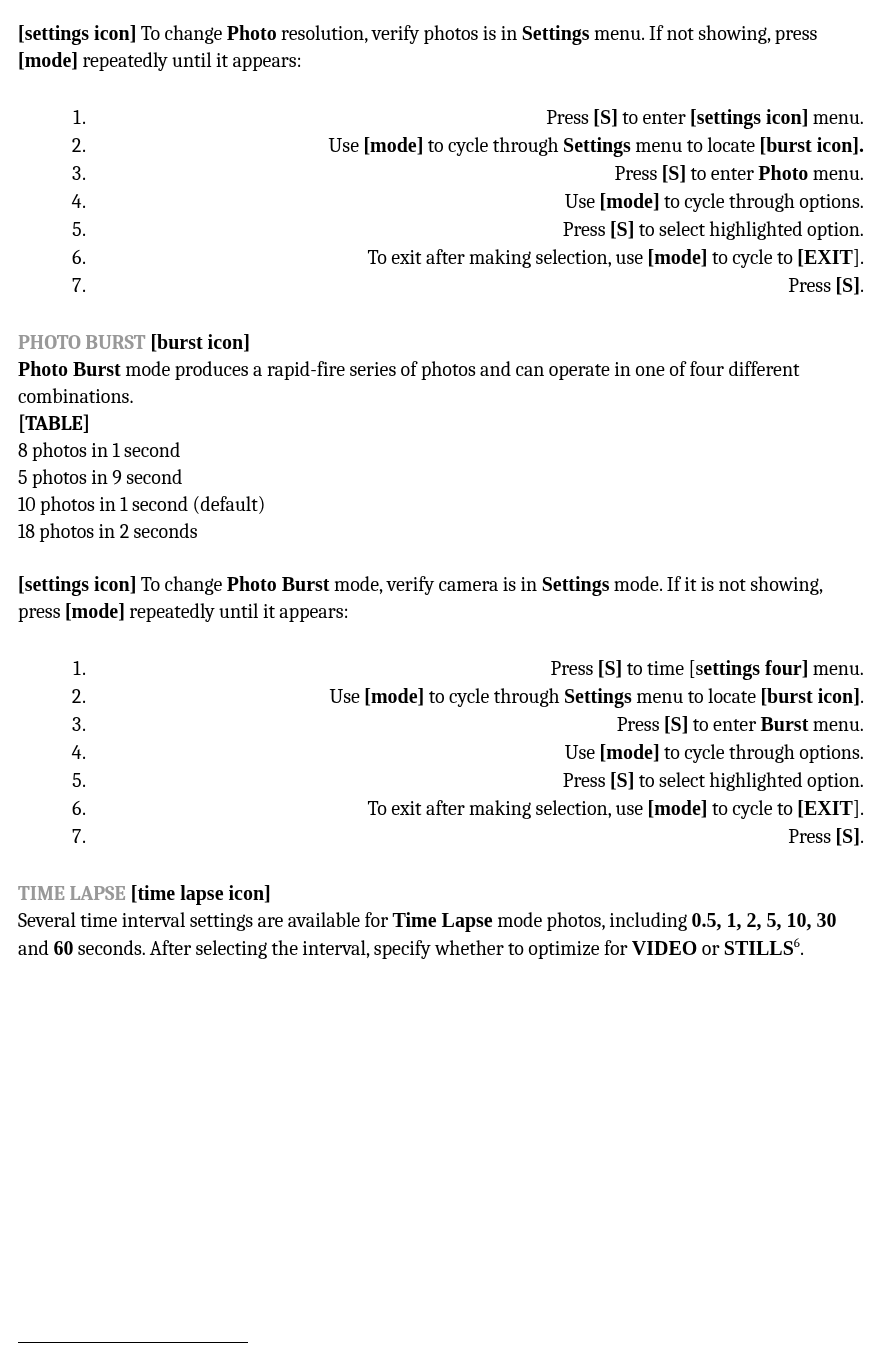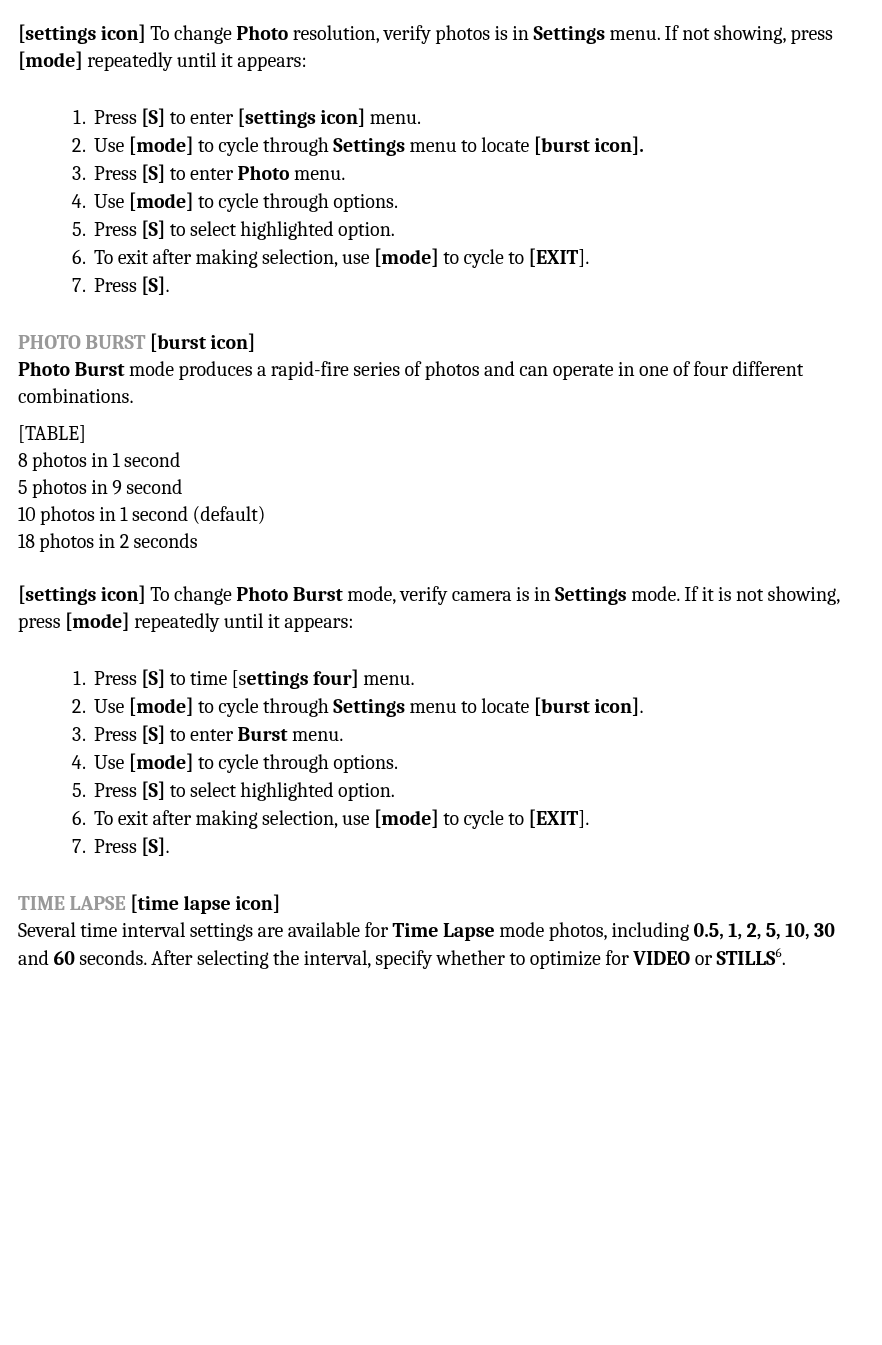--- a/index.html
+++ b/index.html
@@ -11,39 +11,42 @@
       font-family: Cambria, Georgia, serif;
       font-size: 20px;
       color: #000;
       background: #fff;
       padding: 20px 18px;
       width: 882px;
       line-height: 1.35;
     }
     .bold {
       font-weight: bold;
+      font-family: Liberation Serif, serif;
     }
     .grey {
       color: #999;
       font-weight: bold;
     }
     ol {
       margin-left: 72px;
       margin-top: 4px;
       margin-bottom: 4px;
+      text-align: right;
     }
     ol li {
       padding-left: 4px;
       margin-bottom: 1px;
     }
     .spacer {
       height: 26px;
     }
     .table-label {
-      margin-top: 10px;
+      margin-top: 0;
+      font-weight: bold;
     }
     .footnote-separator {
       border: none;
       border-top: 1px solid #000;
       width: 230px;
       margin-top: 380px;
       margin-bottom: 2px;
     }
     .footnote {
       font-size: 16px;

